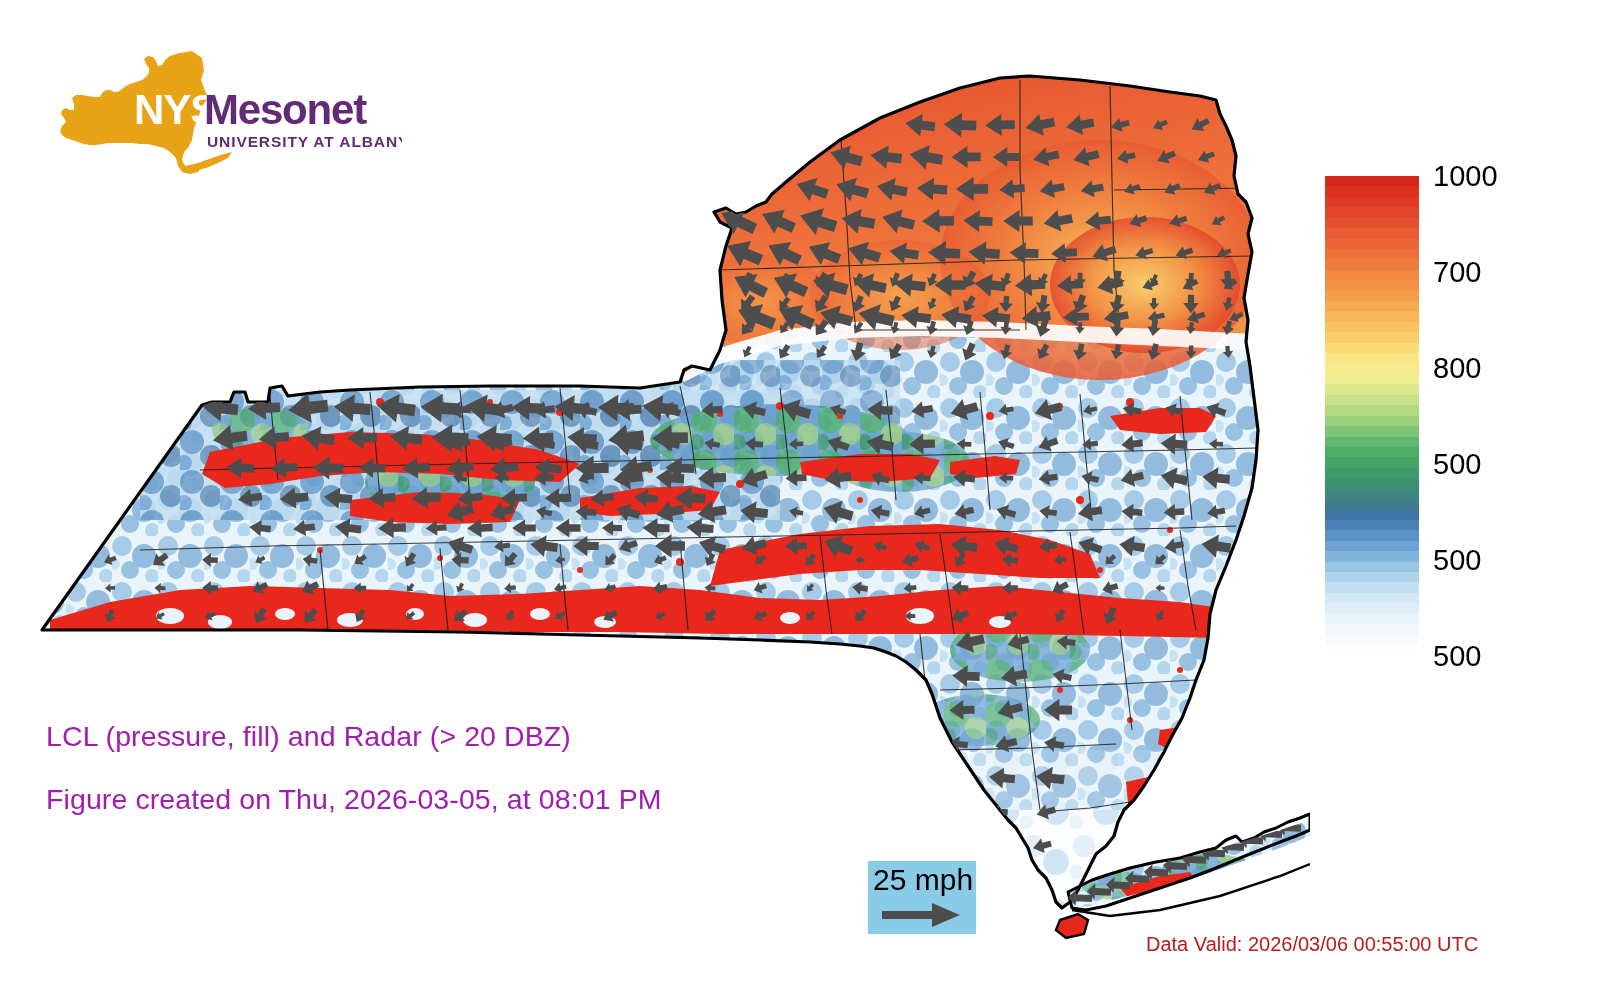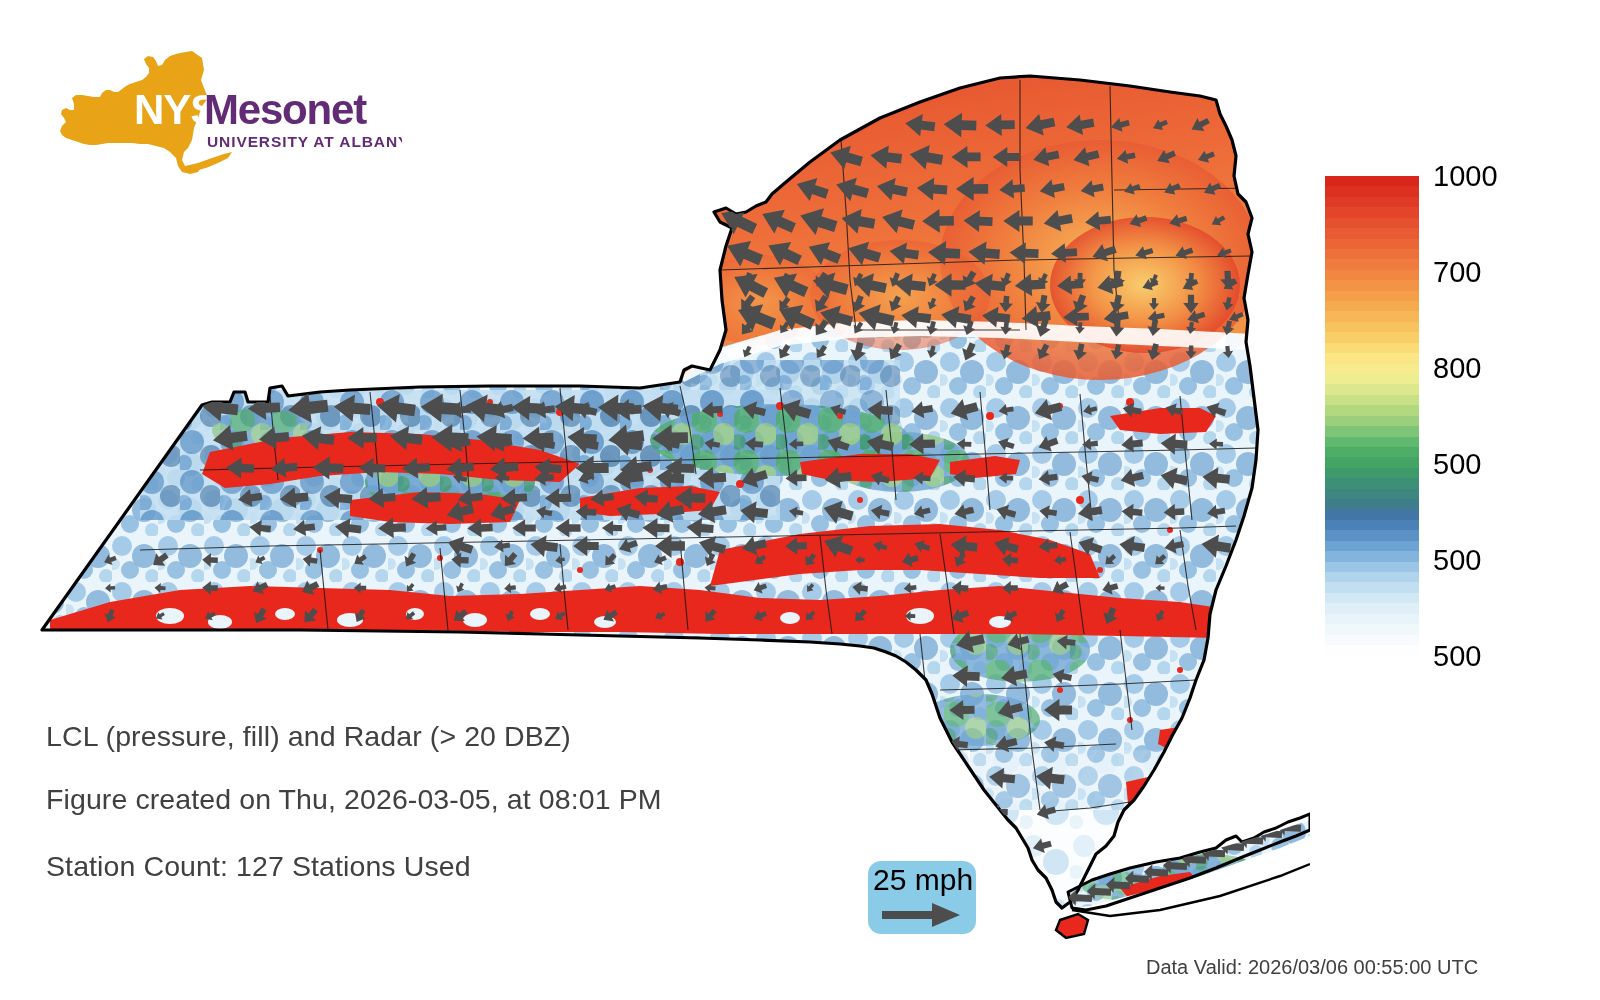--- a/index.html
+++ b/index.html
@@ -24,42 +24,41 @@
   #colorbar{position:absolute;left:0;top:0;width:94px;height:480px;}
   .cb-band{width:100%;}
   .cb-tick{
     position:absolute;left:108px;font-size:29px;line-height:29px;
     color:#000;white-space:nowrap;
   }
 
   
   .caption{
     position:absolute;left:46px;font-size:28.5px;line-height:30px;
-    color:#404040;white-space:nowrap;letter-spacing:0.1px;
+    color:#a21caf;white-space:nowrap;letter-spacing:0.1px;
   }
   #cap-0{top:721px;}
   #cap-1{top:784px;}
   #cap-2{top:851px;}
 
   
   #wind-legend{
     position:absolute;left:868px;top:861px;width:108px;height:73px;
     background:#8ACCE8;
-    border-radius:13px;
   }
   #wind-legend-label{
     position:absolute;left:5px;top:2px;font-size:30px;line-height:34px;
     color:#000;white-space:nowrap;
   }
   #wind-legend-arrow{position:absolute;left:14px;top:40px;width:80px;height:28px;}
 
   
   #data-valid{
-    position:absolute;left:1146px;top:956px;font-size:20px;line-height:22px;
-    color:#404040;white-space:nowrap;
+    position:absolute;left:1146px;top:933px;font-size:20px;line-height:22px;
+    color:#b91c1c;white-space:nowrap;
   }
 </style>
 </head>
 <body>
 
 <div class="root">
 
   <div id="logo">
     <svg viewBox="0 0 350 130" width="350" height="130">
 
@@ -806,21 +805,20 @@
     <div class="cb-tick" style="top:-14px;">1000</div>
     <div class="cb-tick" style="top:82px;">700</div>
     <div class="cb-tick" style="top:178px;">800</div>
     <div class="cb-tick" style="top:274px;">500</div>
     <div class="cb-tick" style="top:370px;">500</div>
     <div class="cb-tick" style="top:466px;text-align:right;">500</div>
   </div>
 
   <div id="cap-0" class="caption">LCL (pressure, fill) and Radar (&gt; 20 DBZ)</div>
   <div id="cap-1" class="caption">Figure created on Thu, 2026-03-05, at 08:01 PM</div>
-  <div id="cap-2" class="caption">Station Count: 127 Stations Used</div>
 
   <div id="wind-legend">
     <div id="wind-legend-label">25 mph</div>
     <svg id="wind-legend-arrow" viewBox="0 0 80 28">
       <polygon points="0,10 50,10 50,2 78,14 50,26 50,18 0,18" fill="#4D4D4D"></polygon>
     </svg>
   </div>
 
   <div id="data-valid">Data Valid: 2026/03/06 00:55:00 UTC</div>
 

